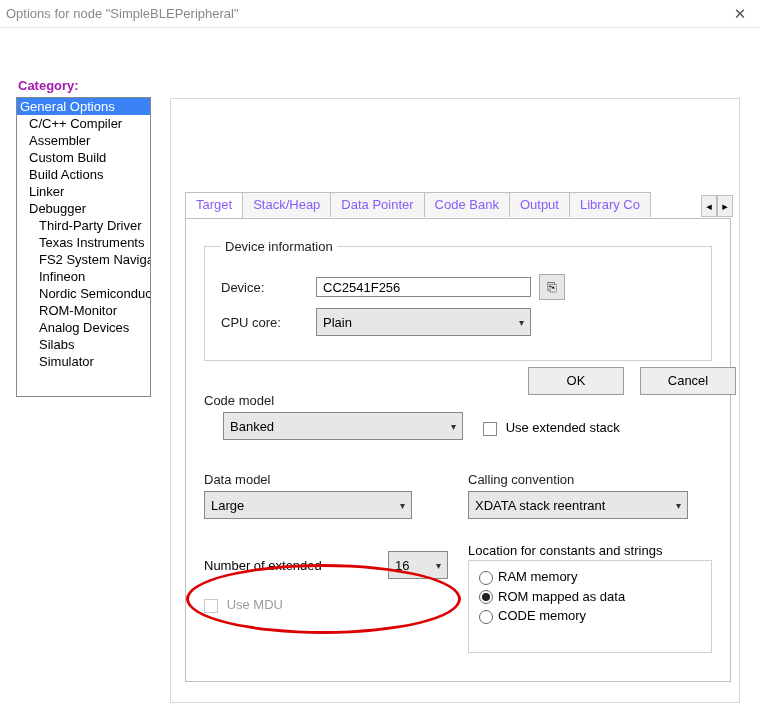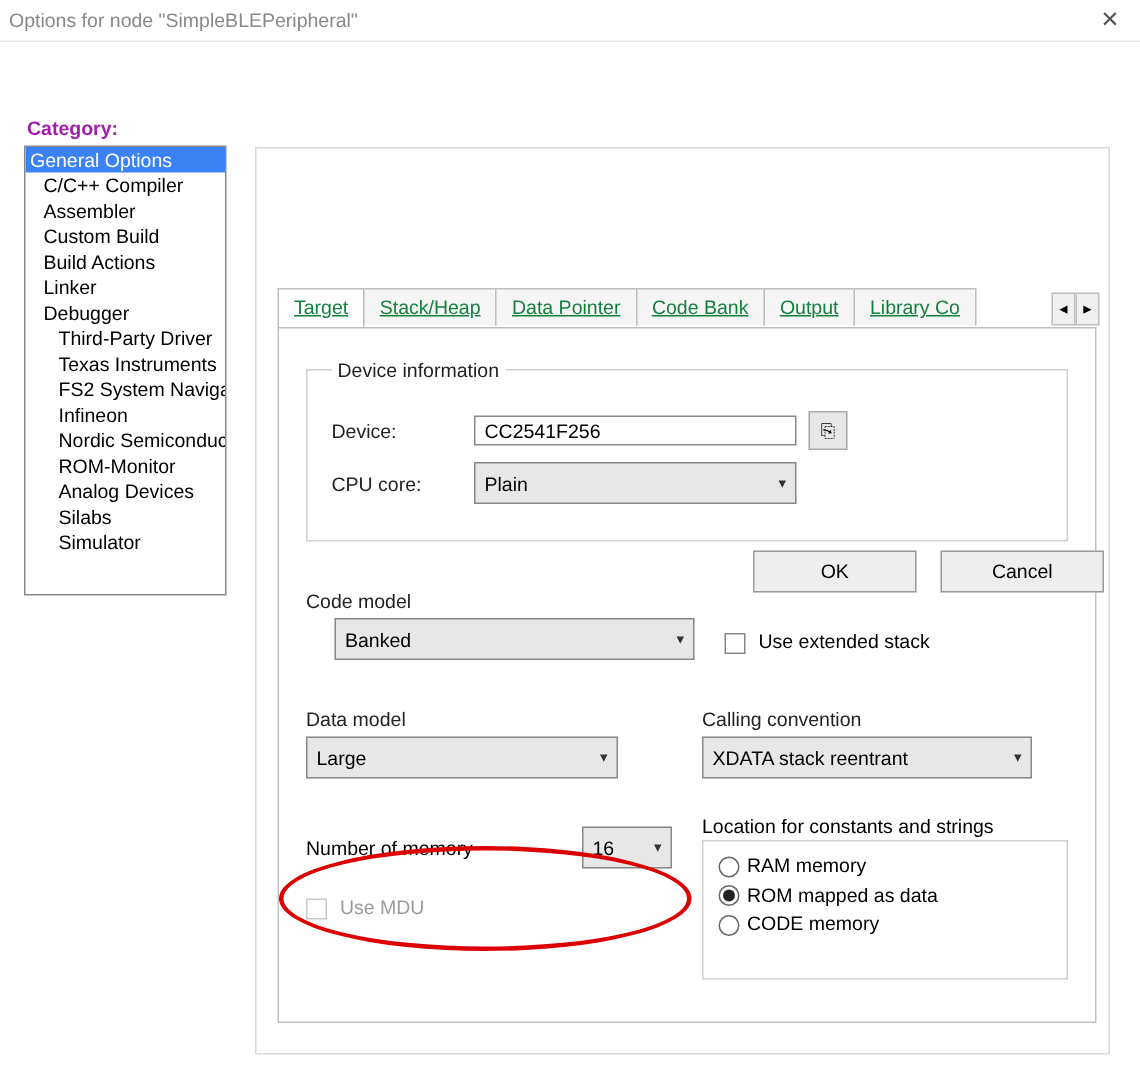--- a/index.html
+++ b/index.html
@@ -13,21 +13,21 @@
 .cat-label { margin: 30px 0 4px 2px; color:#a21caf;font-weight:bold; }
 .category-box { width:135px; height:300px; border:1px solid #888; overflow:hidden; background:#fff; }
 .category-box .item { padding:1px 3px; white-space:nowrap; color:#000; cursor:default; }
 .category-box .item.sel { background:#3b82f6; color:#fff; }
 .category-box .item.sub { padding-left:12px; }
 .category-box .item.sub2 { padding-left:22px; }
 
 .right-panel { position:absolute; left:170px; top:70px; width:570px; height:605px; border:1px solid #d8d8d8; background:#fff;}
 
 .tabs { position:absolute; top:92px; left:14px; right:6px; display:flex; align-items:flex-end; }
-.tab { border:1px solid #bfbfbf; border-bottom:none; padding:4px 10px 5px; background:#f5f5f5; color:#15803d; margin-right:-1px; white-space:nowrap;text-decoration:underline; }
+.tab { border:1px solid #bfbfbf; border-bottom:none; padding:4px 10px 5px; background:#f5f5f5; color:#8b5cf6; margin-right:-1px; white-space:nowrap; }
 .tab.active { background:#fff; position:relative; top:1px; padding-bottom:6px;}
 .tab-spin { display:flex; margin-left:auto; }
 .tab-spin div { width:16px; height:22px; border:1px solid #bfbfbf; text-align:center; line-height:20px; background:#f0f0f0; font-size:11px;}
 
 .tab-body { position:absolute; top:119px; left:14px; right:8px; bottom:20px; border:1px solid #bfbfbf; background:#fff; padding:20px 18px;}
 
 fieldset { border:1px solid #d0d0d0; padding:12px 16px 16px; margin:0; }
 legend { color:#222; padding:0 4px; }
 
 .row { display:flex; align-items:center; margin:8px 0;}
@@ -51,21 +51,21 @@
 
 .two-col { display:flex; gap:20px; }
 .col { flex:1; }
 
 .radio-group { border:1px solid #d0d0d0; border-top:none; padding:6px 10px 26px;}
 .radio-line { padding:2px 0; }
 
 .ellipse { position:absolute; border:3px solid #d00; border-radius:50%; pointer-events:none;}
 
 .footer { position:absolute; right:24px; bottom:12px; display:flex; gap:16px;}
-.btn { width:109px; height:28px; border:1px solid #999; background:#eee; text-align:center; line-height:26px;}
+.btn { width:96px; height:28px; border:1px solid #999; background:#eee; text-align:center; line-height:26px;}
 
 .disabled-text { color:#9a9a9a;}
 </style>
 </head>
 <body>
 
 <div class="titlebar">
   <span>Options for node "SimpleBLEPeripheral"</span>
   <span class="close">✕</span>
 </div>
@@ -151,21 +151,21 @@
           <div class="combo" style="width:220px;">
             <span>XDATA stack reentrant</span>
             <span class="arrow">▾</span>
           </div>
         </div>
       </div>
 
       <div class="two-col" style="margin-top:24px;">
         <div class="col">
           <div class="row">
-            <span style="flex:1;">Number of memory</span>
+            <span style="flex:1;">Number of extended</span>
             <div class="combo" style="width:60px;">
               <span>16</span>
               <span class="arrow">▾</span>
             </div>
           </div>
           <div style="margin-top:18px;">
             <span class="chk disabled"></span>
             <span class="disabled-text">Use MDU</span>
           </div>
         </div>

